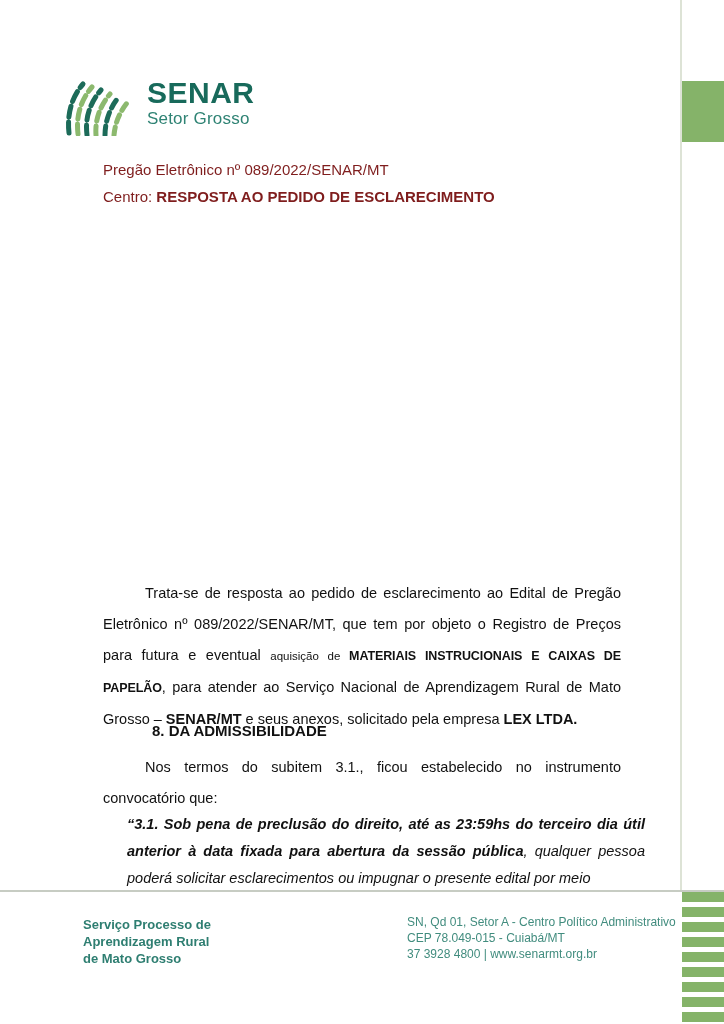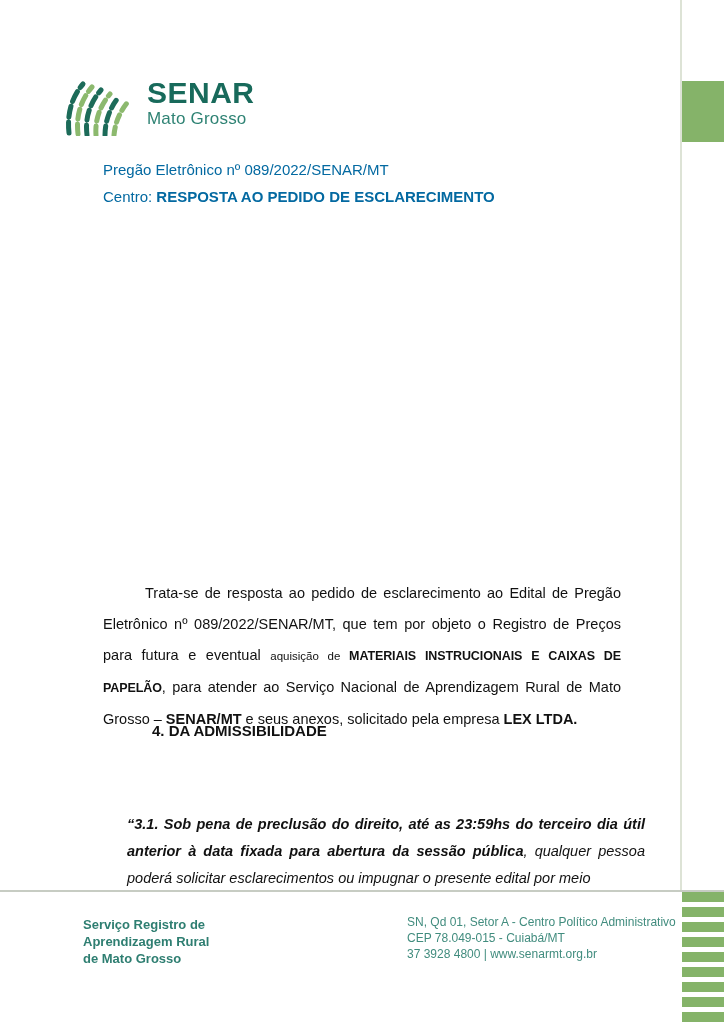--- a/index.html
+++ b/index.html
@@ -17,21 +17,21 @@
   }
   .footer-sep { position:absolute; left:0; right:0; top:890px; height:2px; background:#c7ccc3; }
 
   
   .logo { position:absolute; left:62px; top:70px; display:flex; align-items:center; gap:11px; }
   .logo svg { display:block; }
   .logo-title { font-size:30px; font-weight:bold; color:#186a5b; letter-spacing:0.5px; line-height:32px; }
   .logo-subtitle { font-size:17px; color:#2f8374; line-height:20px; letter-spacing:0.2px; }
 
   
-  .doc-header { position:absolute; left:103px; top:156px; font-size:15px; line-height:27px; color:#0369a1; }
+  .doc-header { position:absolute; left:103px; top:156px; font-size:15px; line-height:27px; color:#7f1d1d; }
   .doc-header .bold { font-weight:bold; }
 
   
   .para { position:absolute; left:103px; width:518px; margin:0; text-align:justify; color:#111; }
   .p1 { top:578px; font-size:14.5px; line-height:31px; text-indent:42px; }
   .seg-small { font-size:11.5px; }
   .seg-caps { font-weight:bold; font-size:12.5px; letter-spacing:-0.1px; }
   .seg-bold { font-weight:bold; }
   .heading1 { position:absolute; left:152px; top:722px; margin:0; font-size:15px; font-weight:bold; color:#111; }
   .p2 { top:752px; font-size:14.5px; line-height:31px; text-indent:42px; }
@@ -58,38 +58,39 @@
         <path d="M7,63 C5,45 9,28 21,14" stroke="#1c6b59" stroke-width="5" stroke-linecap="round" stroke-dasharray="11 5"></path>
         <path d="M16,64 C14,47 18,31 30,17" stroke="#8cb96e" stroke-width="5" stroke-linecap="round" stroke-dasharray="10 5"></path>
         <path d="M25,65 C23,49 27,34 39,20" stroke="#1c6b59" stroke-width="5" stroke-linecap="round" stroke-dasharray="10 5"></path>
         <path d="M34,65 C33,51 37,37 48,24" stroke="#8cb96e" stroke-width="5" stroke-linecap="round" stroke-dasharray="9 5"></path>
         <path d="M43,65 C43,53 47,39 56,28" stroke="#1c6b59" stroke-width="5" stroke-linecap="round" stroke-dasharray="9 5"></path>
         <path d="M52,65 C53,54 57,43 65,33" stroke="#8cb96e" stroke-width="5" stroke-linecap="round" stroke-dasharray="8 5"></path>
       </svg>
     </span>
     <span class="logo-text">
       <div class="logo-title">SENAR</div>
-      <div class="logo-subtitle">Mato Grosso</div>
+      <div class="logo-subtitle">Setor Grosso</div>
     </span>
   </div>
 
   <div class="doc-header">
     <div>Pregão Eletrônico nº 089/2022/SENAR/MT</div>
     <div><span>Centro: </span><span class="bold">RESPOSTA AO PEDIDO DE ESCLARECIMENTO</span></div>
   </div>
 
   <p class="para p1"><span>Trata-se de resposta ao pedido de esclarecimento ao Edital de Pregão Eletrônico nº 089/2022/SENAR/MT, que tem por objeto o Registro de Preços para futura e eventual </span><span class="seg-small">aquisição de </span><span class="seg-caps">MATERIAIS INSTRUCIONAIS E CAIXAS DE PAPELÃO</span><span>, para atender ao Serviço Nacional de Aprendizagem Rural de Mato Grosso – </span><span class="seg-bold">SENAR/MT</span><span> e seus anexos, solicitado pela empresa </span><span class="seg-bold">LEX LTDA.</span></p>
 
-  <h2 class="heading1">4. DA ADMISSIBILIDADE</h2>
+  <h2 class="heading1">8. DA ADMISSIBILIDADE</h2>
 
+  <p class="para p2">Nos termos do subitem 3.1., ficou estabelecido no instrumento convocatório que:</p>
 
   <p class="para quote"><span class="qb">“3.1. Sob pena de preclusão do direito, até as 23:59hs do terceiro dia útil anterior à data fixada para abertura da sessão pública</span><span>, qualquer pessoa poderá solicitar esclarecimentos ou impugnar o presente edital por meio</span></p>
 
   <div class="footer-org">
-    <div>Serviço Registro de</div>
+    <div>Serviço Processo de</div>
     <div>Aprendizagem Rural</div>
     <div>de Mato Grosso</div>
   </div>
 
   <div class="footer-addr">
     <div>SN, Qd 01, Setor A - Centro Político Administrativo</div>
     <div>CEP 78.049-015 - Cuiabá/MT</div>
     <div>37 3928 4800 | www.senarmt.org.br</div>
   </div>
 

